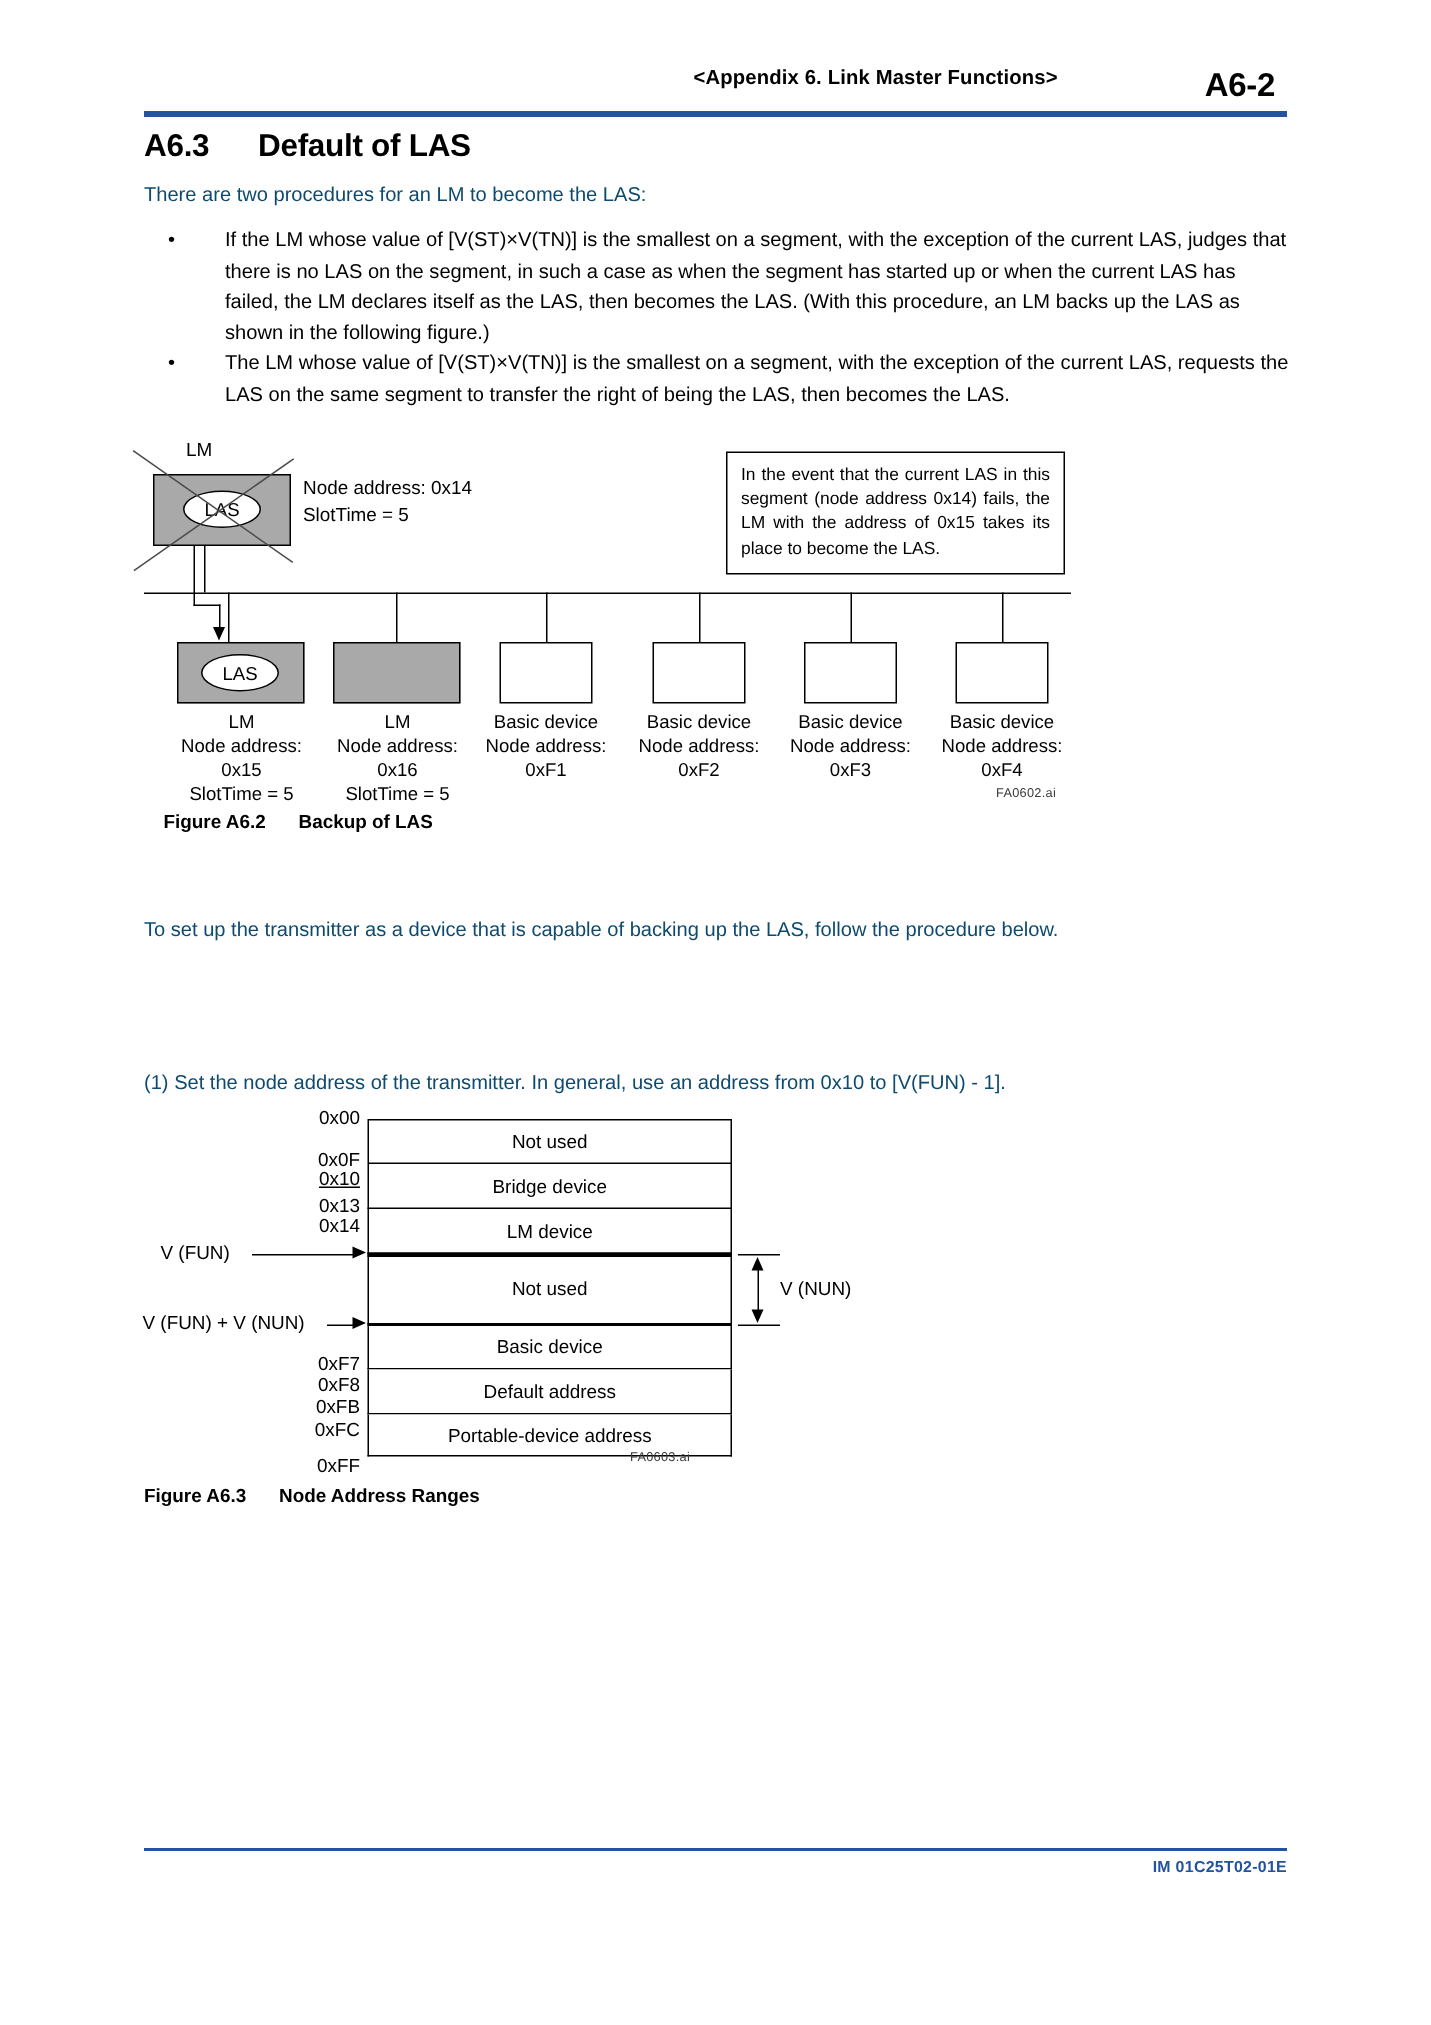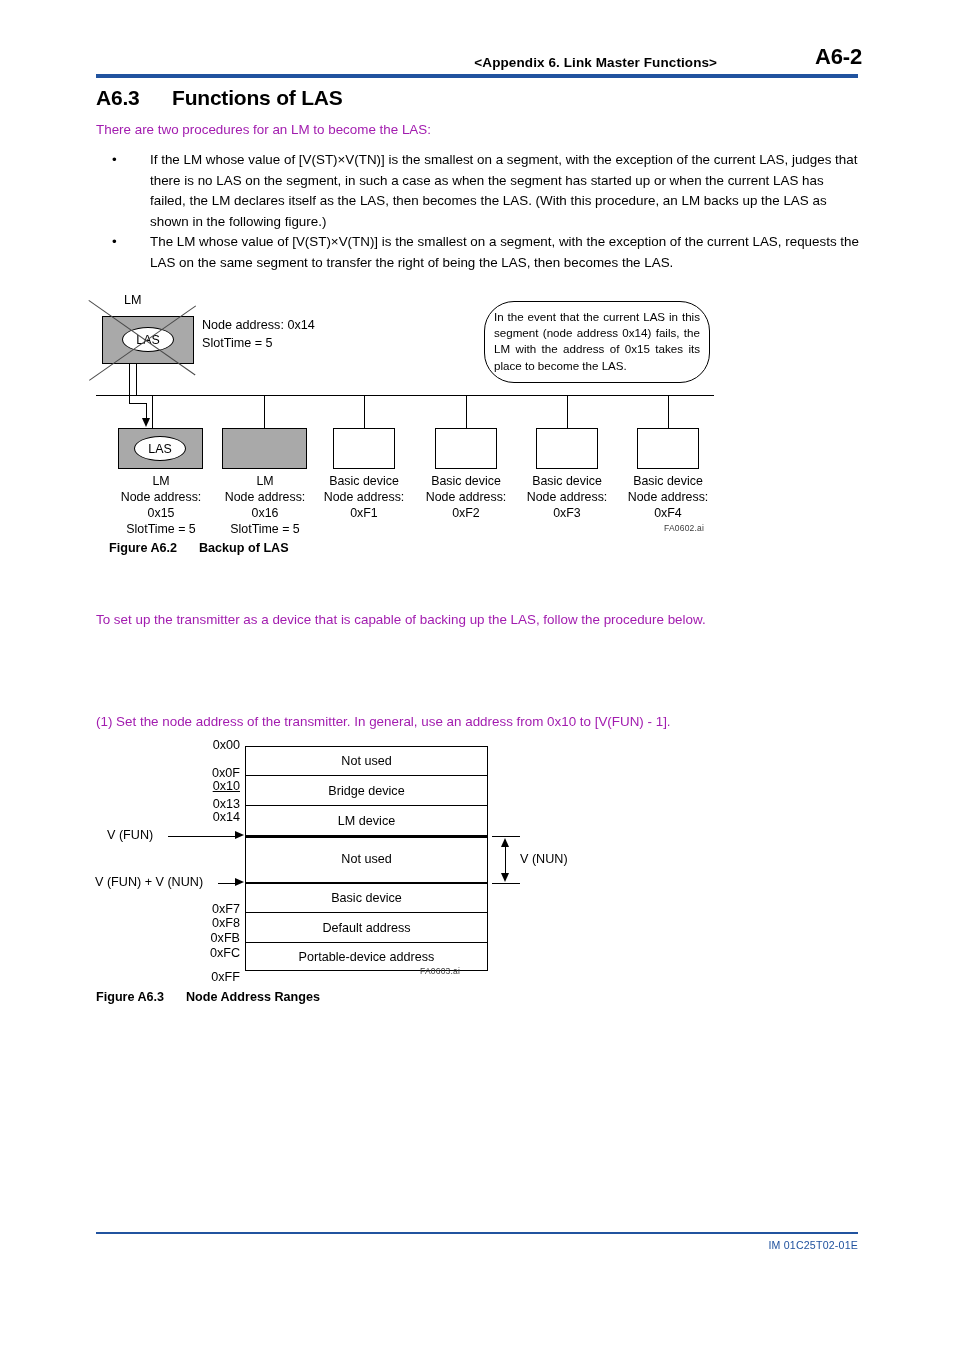--- a/index.html
+++ b/index.html
@@ -16,25 +16,25 @@
     overflow: hidden;
   }
   .page {
     position: absolute;
     inset: 0;
   }
 
   
   .header-row {
     position: absolute;
-    left: 100px;
+    left: 88px;
     top: 44px;
     width: 762px;
     display: flex;
-    align-items: flex-end;
+    align-items: flex-start;
     justify-content: flex-end;
   }
   .header-center {
     font-size: 13.5px;
     font-weight: bold;
     color: #000;
     letter-spacing: 0.1px;
     margin-right: 98px;
   }
   .header-page {
@@ -61,21 +61,21 @@
     letter-spacing: -0.2px;
     white-space: nowrap;
   }
   .sec-head .num { display: inline-block; width: 76px; }
 
   
   .para {
     position: absolute;
     font-size: 13.4px;
     line-height: 20.5px;
-    color: #a21caf;
+    color: #0c4a6e;
   }
   .intro { left: 96px; top: 120px; width: 770px; }
 
   .bullets {
     position: absolute;
     left: 112px;
     top: 150px;
     width: 748px;
     font-size: 13.4px;
     line-height: 20.6px;
@@ -262,38 +262,38 @@
     top: 1232px;
     width: 762px;
     height: 1.6px;
     background: #21539f;
   }
   .footer-code {
     position: absolute;
     right: 96px;
     top: 1239px;
     font-size: 10.6px;
-    font-weight: normal;
+    font-weight: bold;
     color: #21539f;
     letter-spacing: 0.2px;
   }
 </style>
 </head>
 <body>
 
 <div class="page">
 
   <div class="header-row">
     <span class="header-center">&lt;Appendix 6.  Link Master Functions&gt;</span>
     <span class="header-page">A6-2</span>
   </div>
   <div class="header-rule"></div>
 
   <div class="sec-head">
-    <span class="num">A6.3</span><span>Functions of LAS</span>
+    <span class="num">A6.3</span><span>Default of LAS</span>
   </div>
 
   <div class="para intro">There are two procedures for an LM to become the LAS:</div>
 
   <div class="bullets">
     <div class="bullet">
       <span class="dot">•</span>
       <span class="btxt">If the LM whose value of [V(ST)×V(TN)] is the smallest on a segment, with the exception of the current LAS, judges that there is no LAS on the segment, in such a case as when the segment has started up or when the current LAS has failed, the LM declares itself as the LAS, then becomes the LAS.  (With this procedure, an LM backs up the LAS as shown in the following figure.)</span>
     </div>
     <div class="bullet">
@@ -307,21 +307,21 @@
     <div class="lbl" style="left:28px; top:4px;">LM</div>
     <div class="dev-box gray" style="left:6px; top:28px; width:92px; height:48px;"></div>
     <div class="las-ellipse" style="left:26px; top:39px;">LAS</div>
 
     <div class="xline" style="left:-7px; top:12px; width:130px; transform:rotate(35deg);"></div>
     <div class="xline" style="left:-7px; top:92px; width:130px; transform:rotate(-35deg);"></div>
 
     <div class="lbl" style="left:106px; top:29px;">Node address: 0x14</div>
     <div class="lbl" style="left:106px; top:47px;">SlotTime = 5</div>
 
-    <div class="callout" style="left:388px; top:13px; width:226px;border-radius:30px;">In the event that the current LAS in this segment (node address 0x14) fails, the LM with the address of 0x15 takes its place to become the LAS.</div>
+    <div class="callout" style="left:388px; top:13px; width:226px;">In the event that the current LAS in this segment (node address 0x14) fails, the LM with the address of 0x15 takes its place to become the LAS.</div>
 
     <div class="hline" style="left:0px; top:107px; width:618px;"></div>
 
     <div class="vline" style="left:40px; top:76px; height:31px;"></div>
 
     <div class="vline" style="left:33px; top:76px; height:40px;"></div>
     <div class="hline" style="left:33px; top:115px; width:18px;"></div>
     <div class="vline" style="left:50px; top:115px; height:19px;"></div>
     <div class="arrowhead-down" style="left:46px; top:130px;"></div>
 

